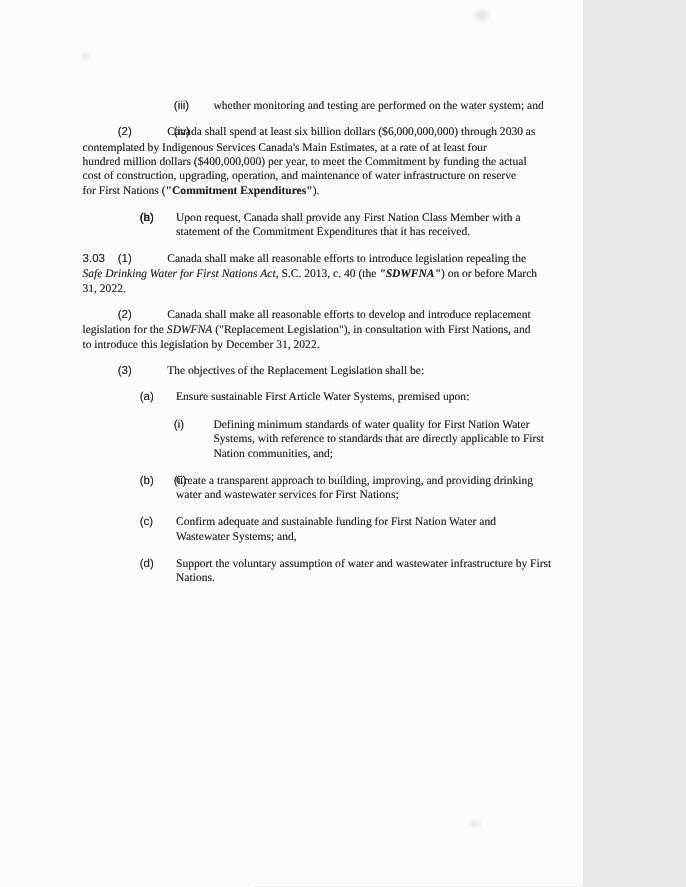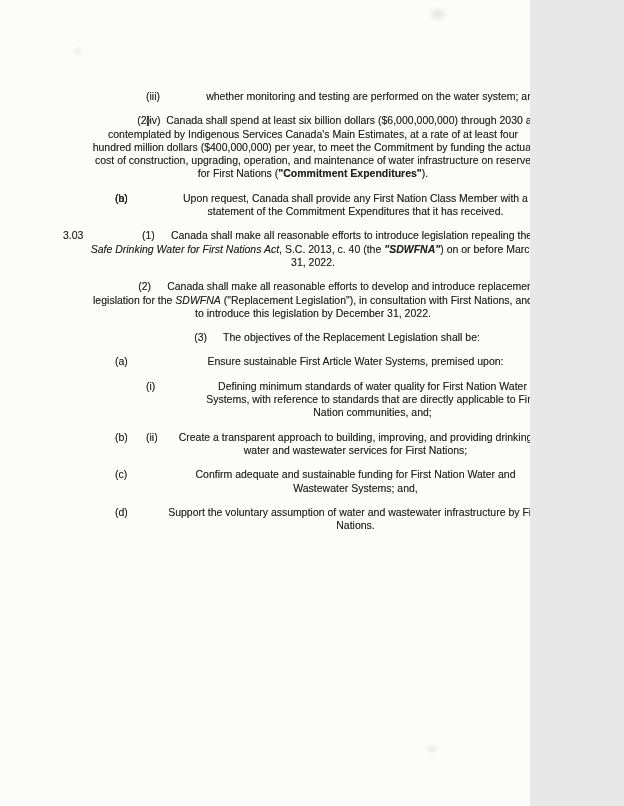--- a/index.html
+++ b/index.html
@@ -9,22 +9,22 @@
     background:#fcfcfb;
     font-family:"Liberation Sans","DejaVu Sans",sans-serif;
     font-size:10.5px;
     line-height:13.3px;
     color:#222;
     text-shadow:0 0 0.5px rgba(45,45,45,0.45);
     overflow:hidden;
   }
   .pagenum { position:absolute; left:549px; top:56px; }
   .content { position:absolute; left:63px; top:90px; width:500px; }
-  .block { margin:0 0 11px 0;text-align:center; }
-  .txt { white-space:pre-wrap; }
+  .block { margin:0 0 11px 12px; }
+  .txt { white-space:pre-wrap;font-family:Liberation Serif, serif; }
   
   .num { text-indent:32px; }
   .num .plabel { display:inline-block; width:45px; text-indent:0; }
   
   .heading { position:relative; padding-left:77px; }
   .heading .plabel { position:absolute; left:0; }
   
   .sub1 { position:relative; padding-left:85px; }
   .sub1 .plabel { position:absolute; left:52px; }
   

